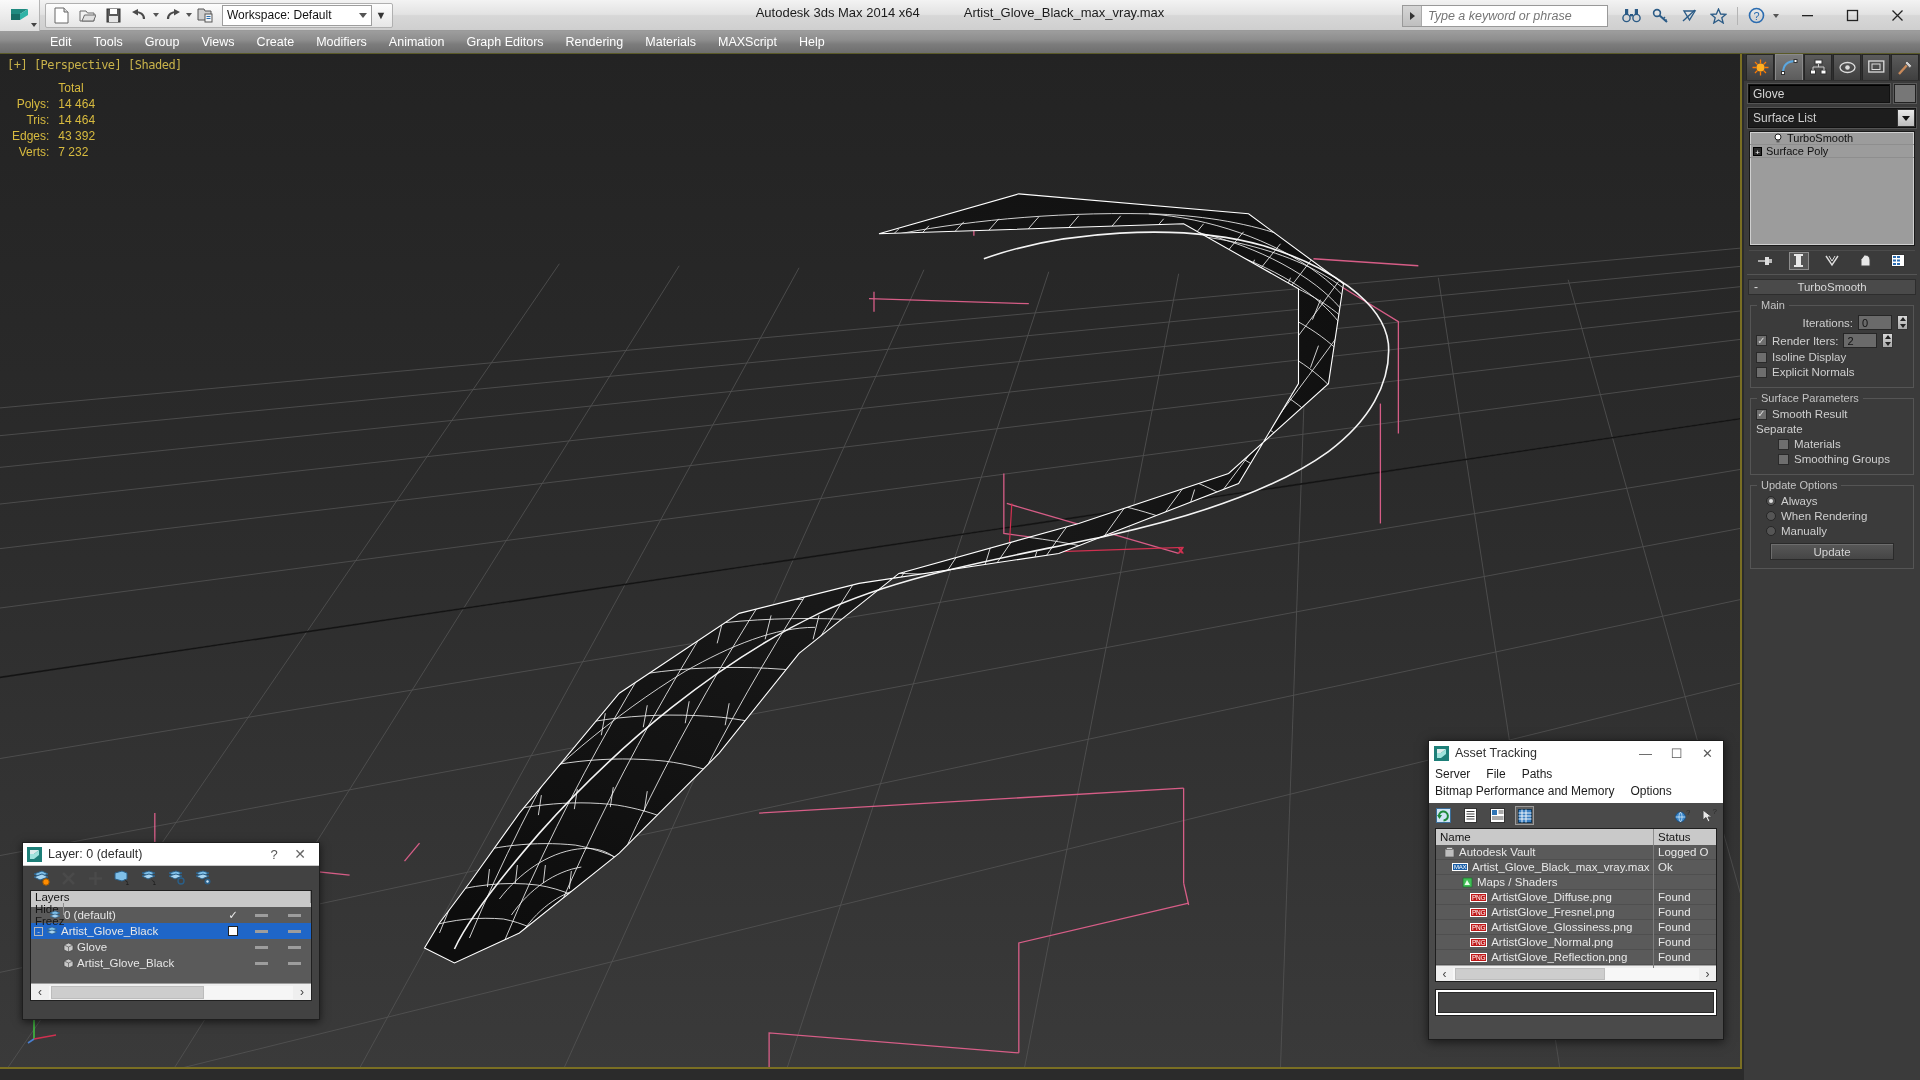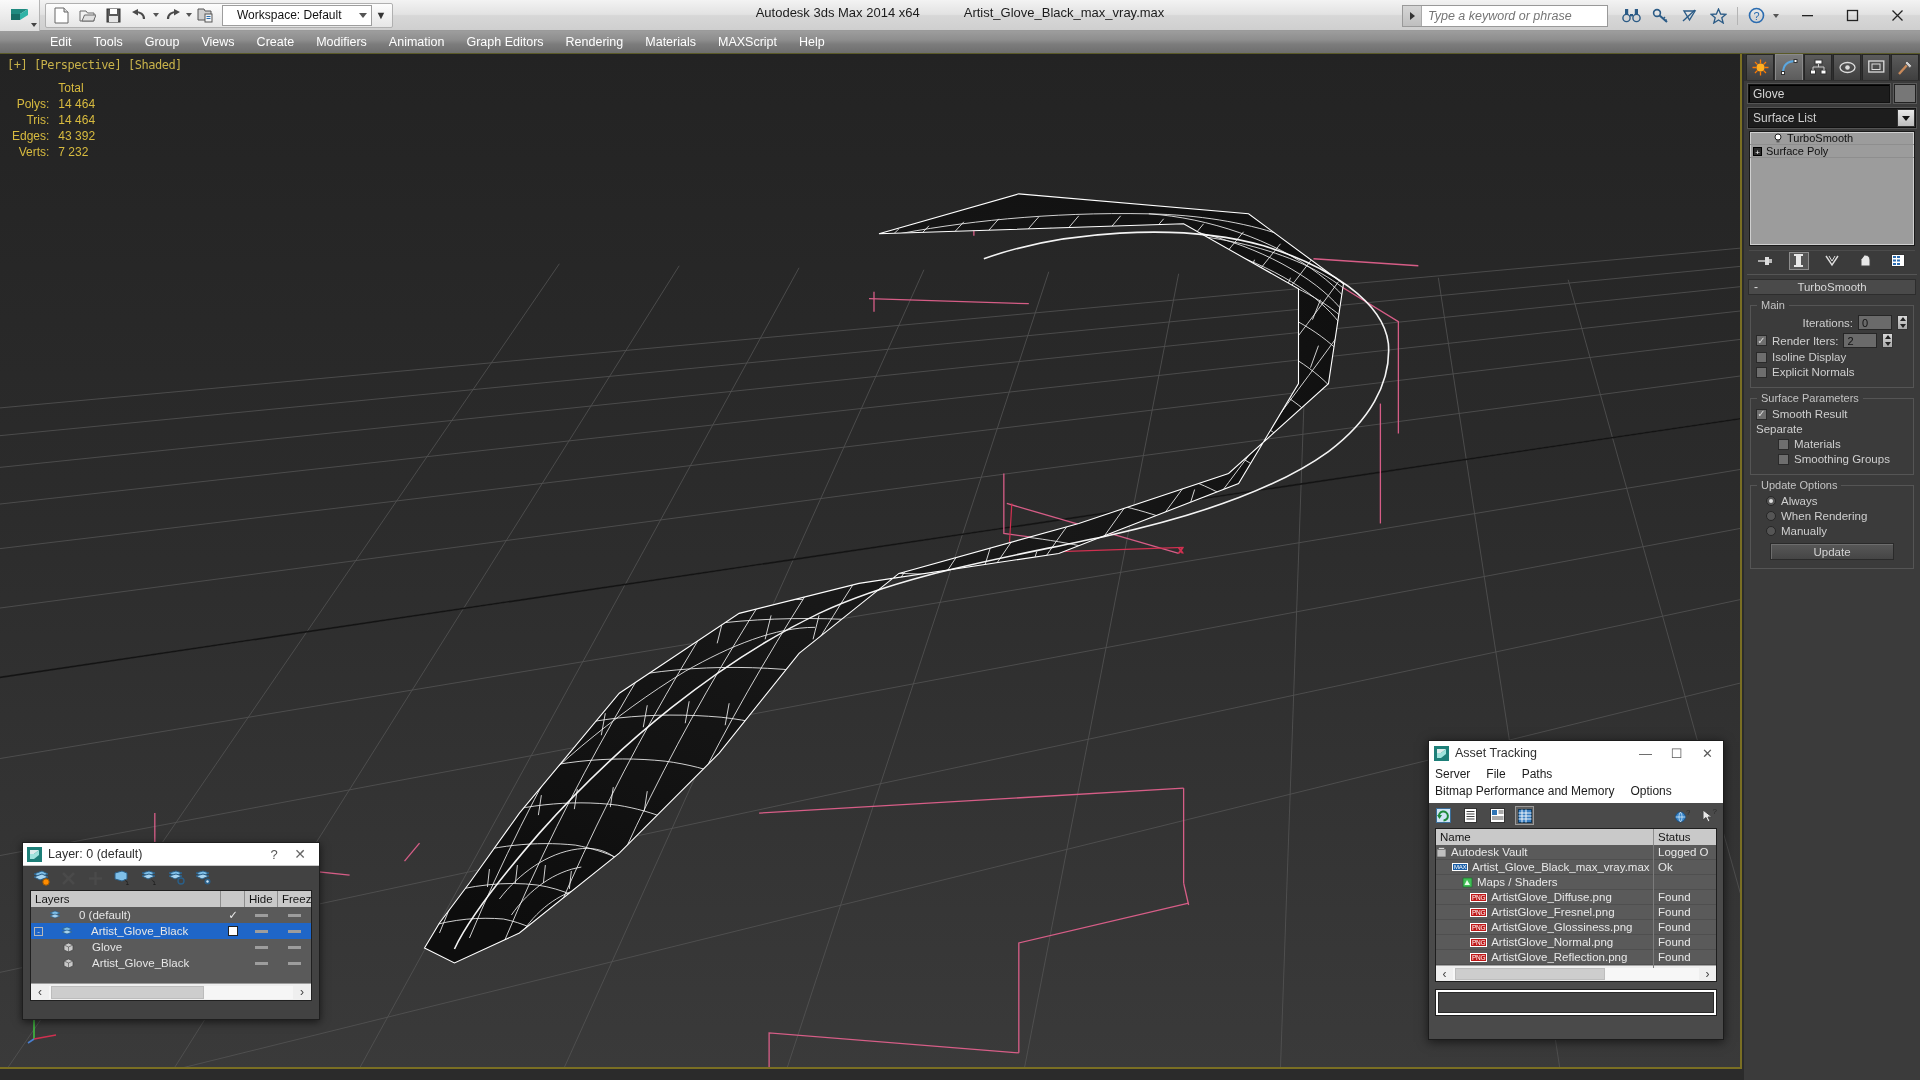--- a/index.html
+++ b/index.html
@@ -31,21 +31,21 @@
     background:linear-gradient(180deg,#fdfdfd,#e6e6e6);
     border:1px solid #b0b0b0; border-radius:2px; padding:0 2px;
   }
   .qat-btn { width:26px; height:23px; display:flex; align-items:center; justify-content:center; }
   .mini-caret { width:0;height:0;border-left:3px solid transparent;border-right:3px solid transparent;border-top:4px solid #555; margin-left:1px;}
   .ws-box {
     height:21px; min-width:150px; background:#fff; border:1px solid #9d9d9d;
     display:flex; align-items:center; padding:0 4px; font-size:12px; color:#111;
     margin-left:4px;
   }
-  .ws-box .lbl { flex:1;margin-left:10px; }
+  .ws-box .lbl { flex:1; }
   .ws-drop { width:0;height:0;border-left:4px solid transparent;border-right:4px solid transparent;border-top:5px solid #555; }
   .qat-bigdrop { width:18px;height:23px;display:flex;align-items:center;justify-content:center;font-size:11px;color:#333;}
 
   .title-center {
     position:absolute; left:0; right:0; top:0; height:25px;
     display:flex; align-items:center; justify-content:center; gap:44px;
     font-size:13px; color:#1b1b1b; pointer-events:none;
   }
   .title-right {
     position:absolute; right:0; top:0; height:31px; display:flex; align-items:center;
@@ -193,26 +193,26 @@
   .ld-title{
     height:23px; background:#ffffff; display:flex; align-items:center; padding:0 4px;
     border-bottom:1px solid #c9c9c9;
   }
   .ld-title .t{ flex:1; font-size:12.5px; color:#303030; margin-left:6px; }
   .ld-title .q{ width:22px; text-align:center; color:#555; font-size:13px; }
   .ld-title .x{ width:30px; text-align:center; color:#666; font-size:14px; }
   .ld-toolbar{ height:24px; display:flex; align-items:center; gap:7px; padding:2px 8px; }
   .ld-tb-btn{ width:20px;height:20px; display:flex;align-items:center;justify-content:center; }
   .ld-grid{ margin:0 7px; border:1px solid #202020; background:#5a5a5a; }
-  .ld-hdr{ display:flex; height:16px; background:#c9c9c9; font-size:11.5px; color:#161616; }
+  .ld-hdr{ display:flex; height:16px; background:#c9c9c9; font-size:11.5px; color:#161616;flex-direction:column; }
   .ld-hdr .c{ border-right:1px solid #8d8d8d; display:flex;align-items:center; padding-left:4px; }
   .ld-rows{ height:76px; background:#5a5a5a; overflow:hidden; }
   .ld-row{ display:flex; height:16px; align-items:center; font-size:11.5px; color:#e6e6e6; }
   .ld-row.sel{ background:#1f66c8; }
-  .ld-row .nm{ flex:1; display:flex; align-items:center; gap:18px; padding-left:4px; }
+  .ld-row .nm{ flex:1; display:flex; align-items:center; gap:3px; padding-left:4px; }
   .ld-row .cc{ width:24px; display:flex; align-items:center; justify-content:center; }
   .ld-row .c2{ width:33px; display:flex; align-items:center; justify-content:center; }
   .ld-row .c3{ width:33px; display:flex; align-items:center; justify-content:center; }
   .dash{ width:13px; height:3px; background:#9d9d9d; }
   .ld-sb{ height:17px; background:#efefef; display:flex; align-items:center; border-top:1px solid #9d9d9d;}
   .ld-sb .ar{ width:18px; text-align:center; color:#444; font-size:12px; }
   .ld-sb .track{ flex:1; height:13px; background:#f6f6f6; position:relative; }
   .ld-sb .thumb{ position:absolute; left:2px; top:0; width:153px; height:13px; background:#cdcdcd; border:1px solid #bcbcbc;}
   .lyr-expander{ width:9px;height:9px;border:1px solid #b8b8b8; color:#e6e6e6; font-size:8px;
     line-height:7px; text-align:center; background:transparent; }
@@ -1048,21 +1048,21 @@
     </div>
 
     <div class="at-grid">
       <div class="at-hdr">
         <div class="c" style="flex:1">Name</div>
         <div class="c" style="width:62px;border-right:none">Status</div>
       </div>
       <div class="at-rows">
 
         <div class="at-row">
-          <span class="nm" style="">
+          <span class="nm" style="padding-left:8px">
             <svg width="11" height="11" viewBox="0 0 11 11">
                 <rect x="1" y="2" width="9" height="8" fill="#bfbfbf" stroke="#555" stroke-width="0.7"></rect>
                 <rect x="2.5" y="0.5" width="6" height="2" fill="#d8d8d8" stroke="#555" stroke-width="0.6"></rect>
               </svg>
             <span>Autodesk Vault</span>
           </span>
           <span class="st">Logged O</span>
         </div>
 
         <div class="at-row">

